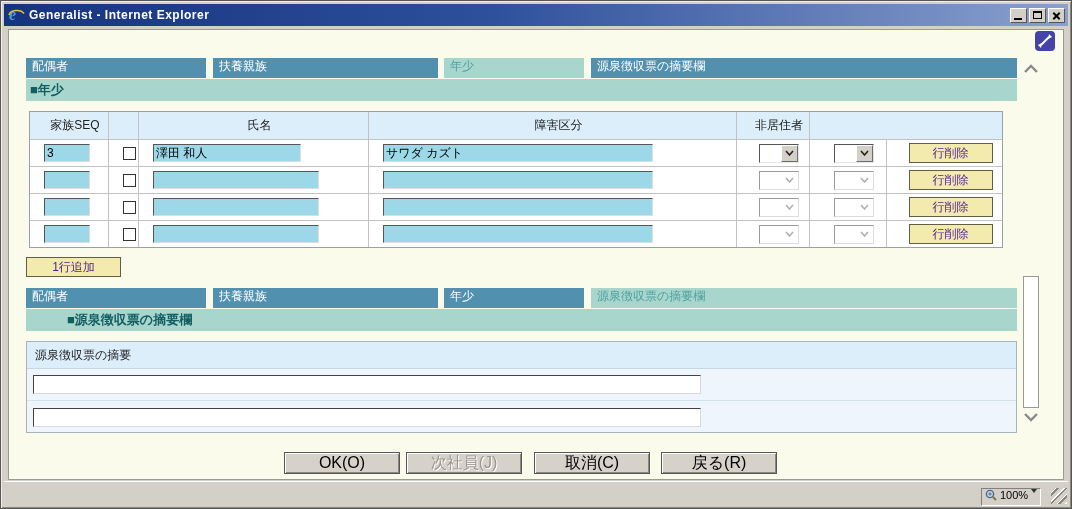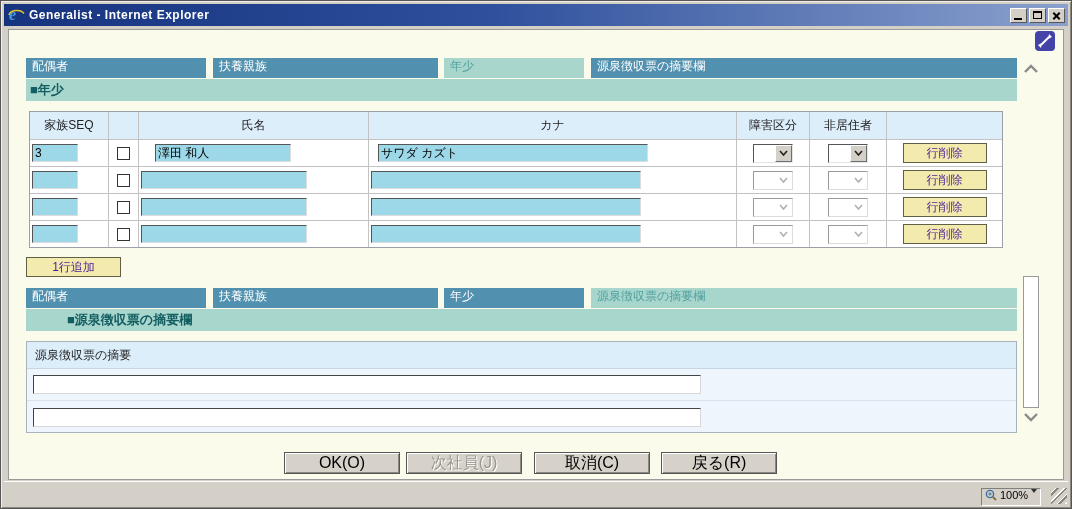--- a/index.html
+++ b/index.html
@@ -33,21 +33,21 @@
   .tab.off { background:#5190ae; color:#ffffff; }
   .tab.on  { background:#a9d6cc; color:#4fa0a0; }
   .band { position:absolute; left:17px; width:991px; height:22px; background:#a9d6cc;
           color:#135e63; font-weight:bold; font-size:13px; display:flex; align-items:center;
           padding-left:4px; }
   
   .ftable { position:absolute; left:20px; top:81px; width:974px; background:#fff;
             border:1px solid #9aa0a6; }
   .frow { display:grid; grid-template-columns:79px 30px 230px 368px 73px 77px 115px; height:27px; }
   .frow + .frow { border-top:1px solid #c2c2c2; }
-  .fcell { border-right:1px solid #c2c2c2; display:flex; align-items:center; overflow:hidden; }
+  .fcell { border-right:1px solid #c2c2c2; display:flex; align-items:center; overflow:hidden;padding-left:12px; }
   .fcell:last-child { border-right:none; }
   .fhead { background:#ddeefb; }
   .fhead .fcell { justify-content:center; font-size:12px; color:#222; }
   .cyan { background:#9cd8e8; border:1px solid; border-color:#555 #ddd #ddd #555;
           height:18px; font-size:12px; font-family:"Liberation Sans","DejaVu Sans",sans-serif;
           padding:0 2px; outline:none; }
   .chk { width:13px; height:13px; background:#fff; border:1px solid #333; margin:0 auto; }
   .sel { width:40px; height:19px; margin:0 auto; display:flex;
          border:1px solid; border-color:#555 #e6e6e6 #e6e6e6 #555; background:#fff; }
   .sel .fld { flex:1; }
@@ -143,38 +143,37 @@
 
     <div class="band" style="top:49px;">
         <span>■年少</span>
       </div>
 
     <div class="ftable">
       <div class="frow fhead">
         <div class="fcell">家族SEQ</div>
         <div class="fcell"></div>
         <div class="fcell">氏名</div>
-        <div class="fcell">カナ</div>
         <div class="fcell">障害区分</div>
         <div class="fcell">非居住者</div>
         <div class="fcell"></div>
       </div>
 
       <div class="frow">
         <div class="fcell">
             <input class="cyan" style="width: 46px; margin-left: 2px;" value="3">
           </div>
         <div class="fcell">
             <span class="chk"></span>
           </div>
         <div class="fcell">
-            <input class="cyan" style="width: 136px; margin-left: 16px;" value="澤田 和人">
-          </div>
-        <div class="fcell">
-            <input class="cyan" style="width: 270px; margin-left: 9px;" value="サワダ カズト">
+            <input class="cyan" style="width: 148px; margin-left: 2px;" value="澤田 和人">
+          </div>
+        <div class="fcell">
+            <input class="cyan" style="width: 270px; margin-left: 2px;" value="サワダ カズト">
           </div>
         <div class="fcell">
             <span class="sel en">
               <span class="fld"></span>
               <span class="arr">
                 <svg width="9" height="6" viewBox="0 0 9 6">
                   <polyline points="1,1 4.5,5 8,1" fill="none" stroke="#222" stroke-width="1.6"></polyline>
                 </svg>
               </span>
             </span>

